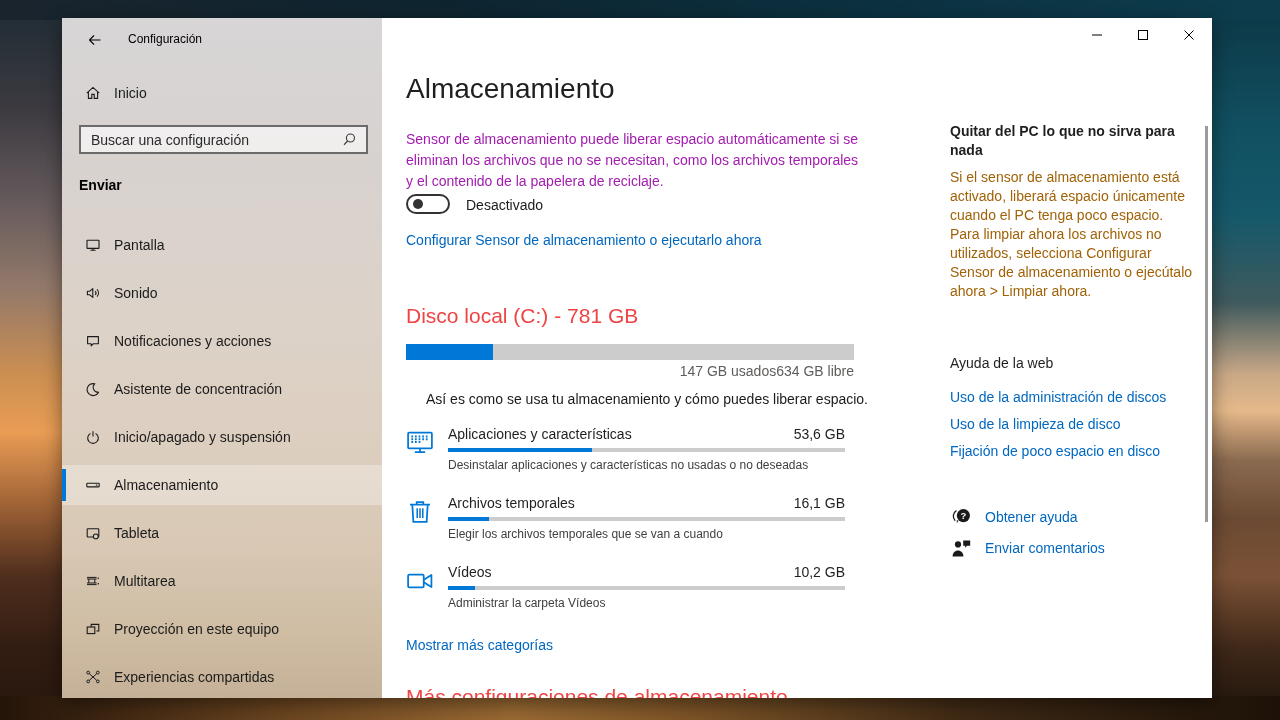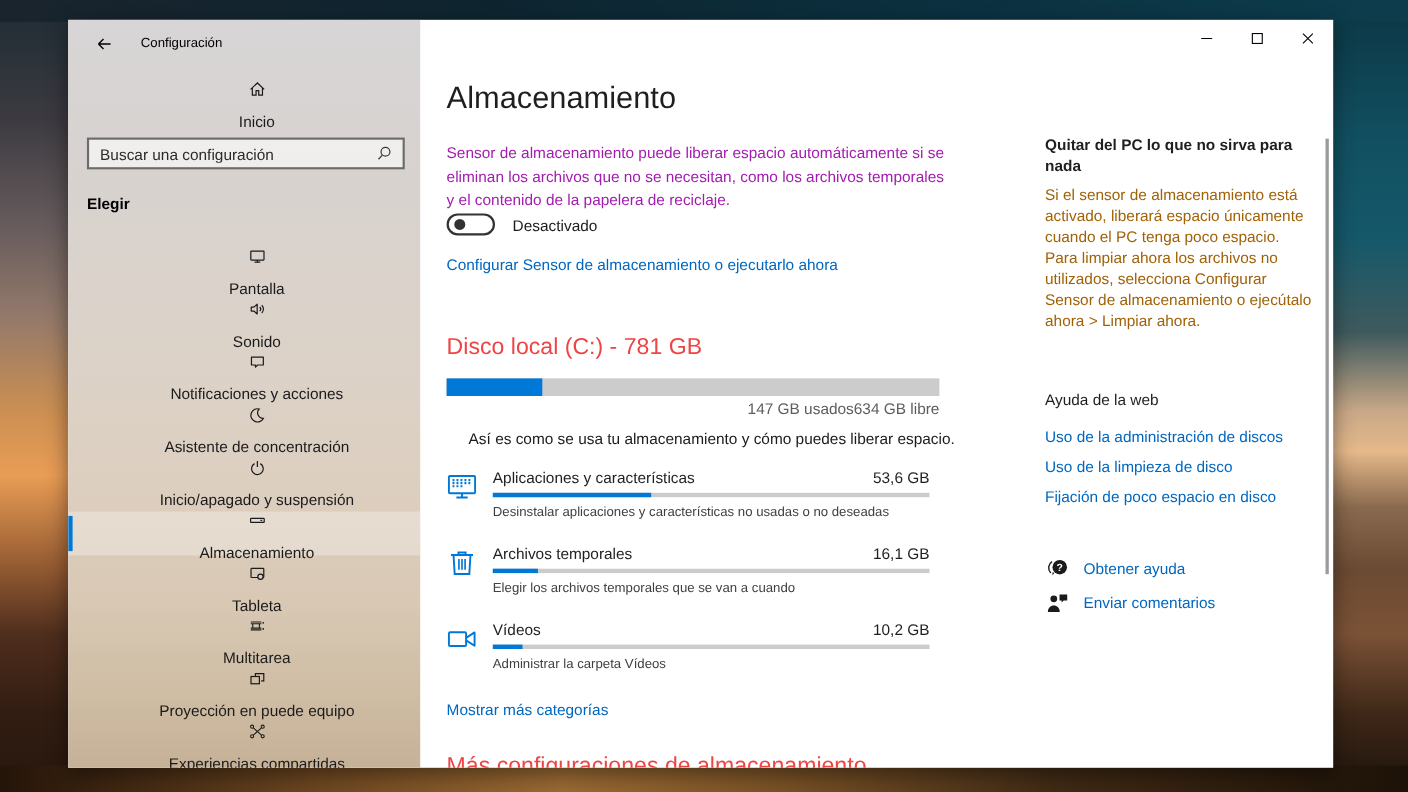--- a/index.html
+++ b/index.html
@@ -21,21 +21,21 @@
   .window { position:absolute; left:62px; top:18px; width:1150px; height:680px;
     background:#ffffff; overflow:hidden; z-index:2; box-shadow:0 6px 18px rgba(0,0,0,.45); }
 
   
   .sidebar { position:absolute; left:0; top:0; width:320px; height:680px;
     background:linear-gradient(180deg,#d7d5d6 0%,#d8d2cf 22%,#dcd2c8 45%,#ddcfc0 62%,#d8c8b4 78%,#cfbda4 90%,#c5b197 100%); }
   .back-btn { position:absolute; left:14px; top:8px; width:38px; height:28px; display:flex;
     align-items:center; justify-content:center; background:transparent; border:none; cursor:pointer; }
   .app-title { position:absolute; left:66px; top:14px; font-size:12px; color:#000; }
   .side-row { position:absolute; left:0; width:320px; height:40px; display:flex; align-items:center;
-    padding-left:23px; gap:13px; font-size:14px; color:#1b1b1b; cursor:pointer;flex-direction:column; }
+    padding-left:23px; gap:13px; font-size:14px; color:#1b1b1b; cursor:pointer; }
   .side-row .ic { width:16px; height:16px; flex:0 0 16px; display:flex; align-items:center; }
   .side-row.selected { background:rgba(255,255,255,.30); }
   .side-row.selected::before { content:""; position:absolute; left:0; top:4px; bottom:4px; width:4px; background:#0078d7; }
   .search-box { position:absolute; left:17px; top:107px; width:289px; height:29px;
     border:2px solid #6b6b6b; background:rgba(255,255,255,.62); display:flex; align-items:center; }
   .search-box input { flex:1; border:none; background:transparent; outline:none; font-size:14px;
     color:#1b1b1b; padding:0 6px 0 10px; font-family:"Liberation Sans", sans-serif; }
   .search-box input::placeholder { color:#2b2b2b; opacity:1; }
   .search-box .mag { margin-right:9px; display:flex; }
   .section-head { position:absolute; left:17px; top:159px; font-size:14px; font-weight:bold; color:#000; }
@@ -110,21 +110,21 @@
     <div class="search-box">
       <input type="text" placeholder="Buscar una configuración" style="">
       <span class="mag">
         <svg width="15" height="15" viewBox="0 0 16 16">
             <circle cx="9" cy="6.4" r="4.3" stroke="#3c3c3c" stroke-width="1.2" fill="none"></circle>
             <path d="M5.9 9.6 2.2 13.6" stroke="#3c3c3c" stroke-width="1.2"></path>
           </svg>
       </span>
     </div>
 
-    <div class="section-head">Elegir</div>
+    <div class="section-head">Enviar</div>
 
     <div class="side-row" style="top:207px">
       <span class="ic">
         <svg width="16" height="16" viewBox="0 0 16 16">
             <rect x="2" y="3.2" width="12" height="8.2" rx=".4" stroke="#1b1b1b" stroke-width="1.1" fill="none"></rect>
             <path d="M8 11.4v1.6M5.4 13.2h5.2" stroke="#1b1b1b" stroke-width="1.1" fill="none"></path>
           </svg>
       </span>
       <span>Pantalla</span>
     </div>
@@ -198,21 +198,21 @@
       <span>Multitarea</span>
     </div>
 
     <div class="side-row" style="top:591px">
       <span class="ic">
         <svg width="16" height="16" viewBox="0 0 16 16">
             <path d="M6.2 6V3.4h7.6V10h-2.4" stroke="#1b1b1b" stroke-width="1.1" fill="none"></path>
             <rect x="2.2" y="6" width="7.6" height="6.6" stroke="#1b1b1b" stroke-width="1.1" fill="none"></rect>
           </svg>
       </span>
-      <span>Proyección en puede equipo</span>
+      <span>Proyección en este equipo</span>
     </div>
 
     <div class="side-row" style="top:639px">
       <span class="ic">
         <svg width="16" height="16" viewBox="0 0 16 16">
             <circle cx="3.2" cy="3.6" r="1.4" stroke="#1b1b1b" stroke-width="1" fill="none"></circle>
             <circle cx="3.2" cy="12.4" r="1.4" stroke="#1b1b1b" stroke-width="1" fill="none"></circle>
             <circle cx="12.8" cy="3.6" r="1.4" stroke="#1b1b1b" stroke-width="1" fill="none"></circle>
             <circle cx="12.8" cy="12.4" r="1.4" stroke="#1b1b1b" stroke-width="1" fill="none"></circle>
             <path d="M4.3 4.7l7.4 6.6M11.7 4.7 4.3 11.3" stroke="#1b1b1b" stroke-width="1" fill="none"></path>

